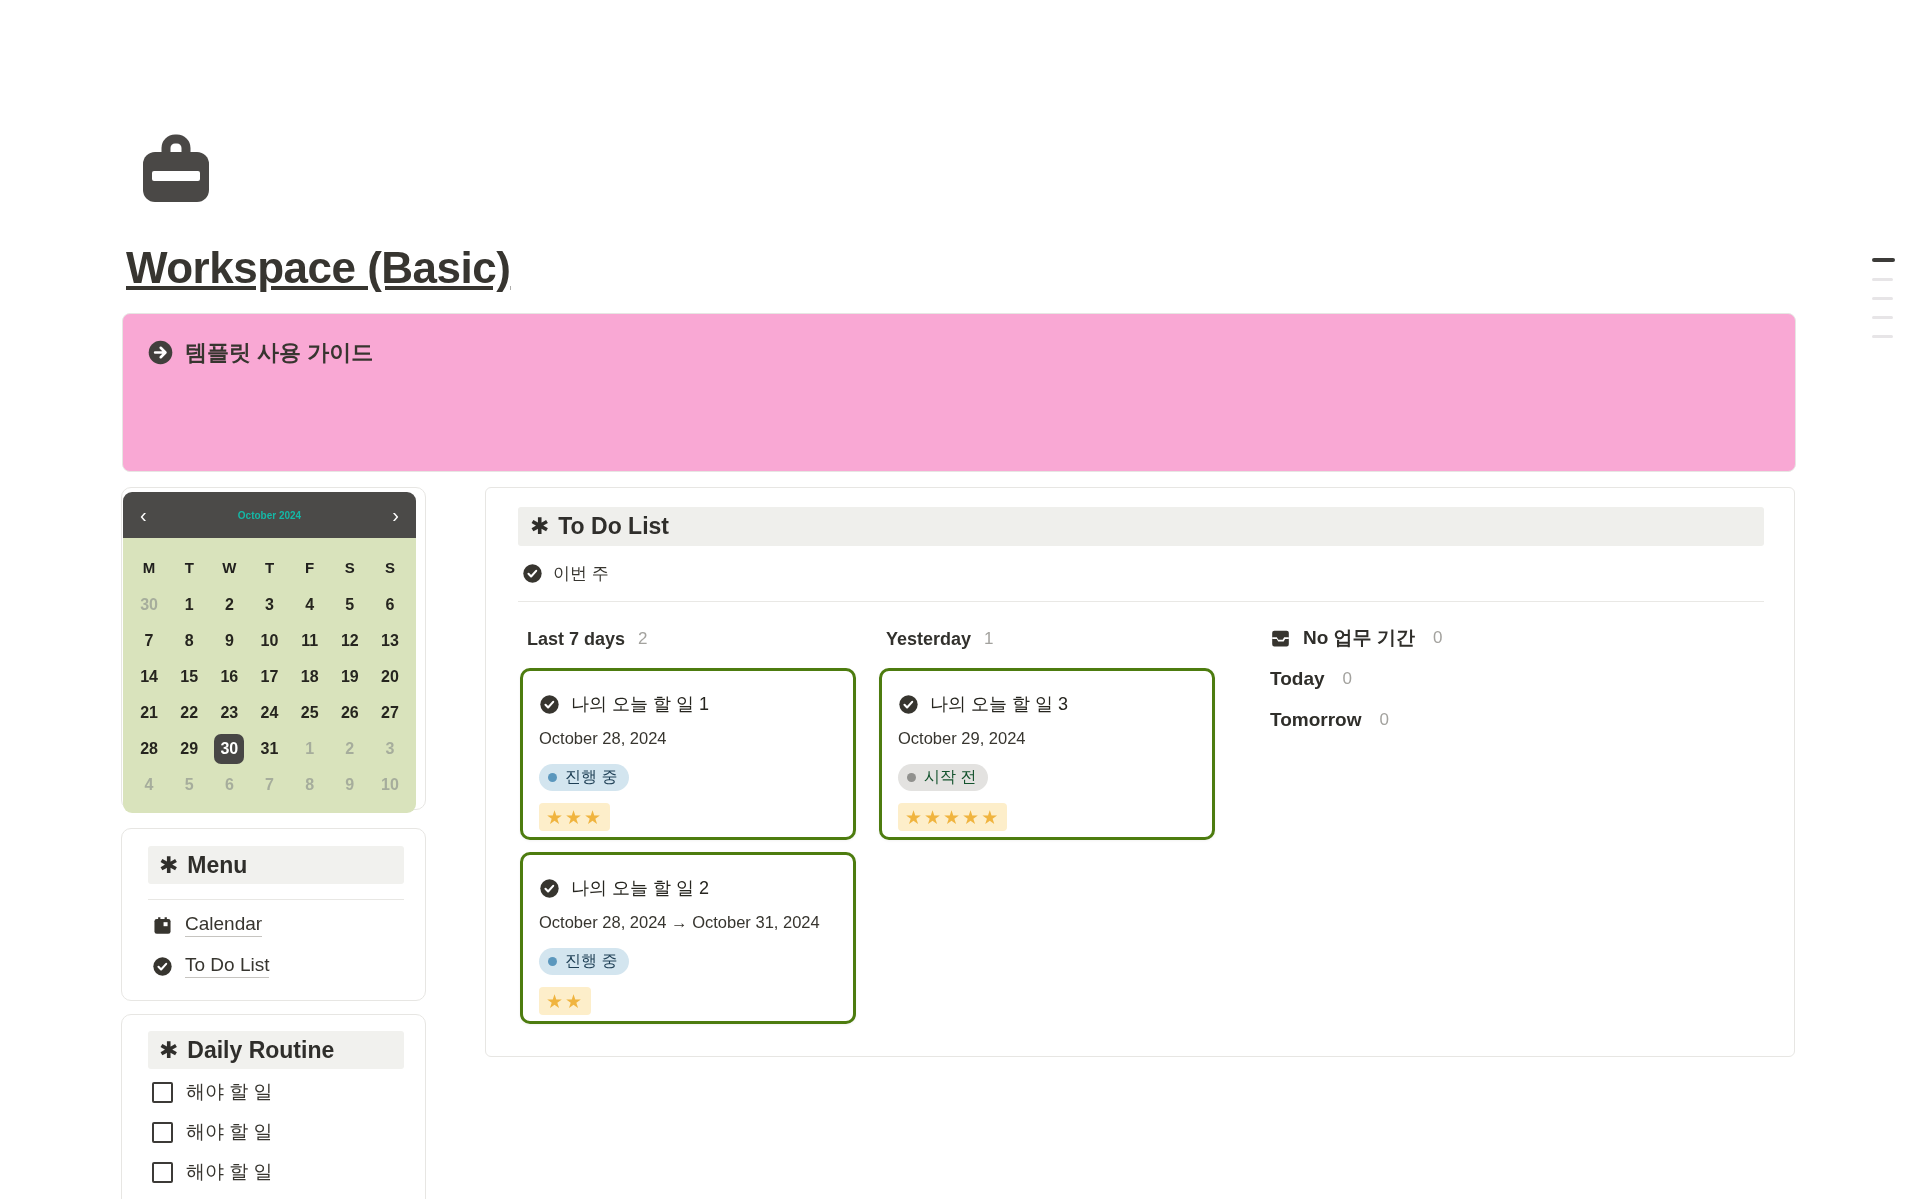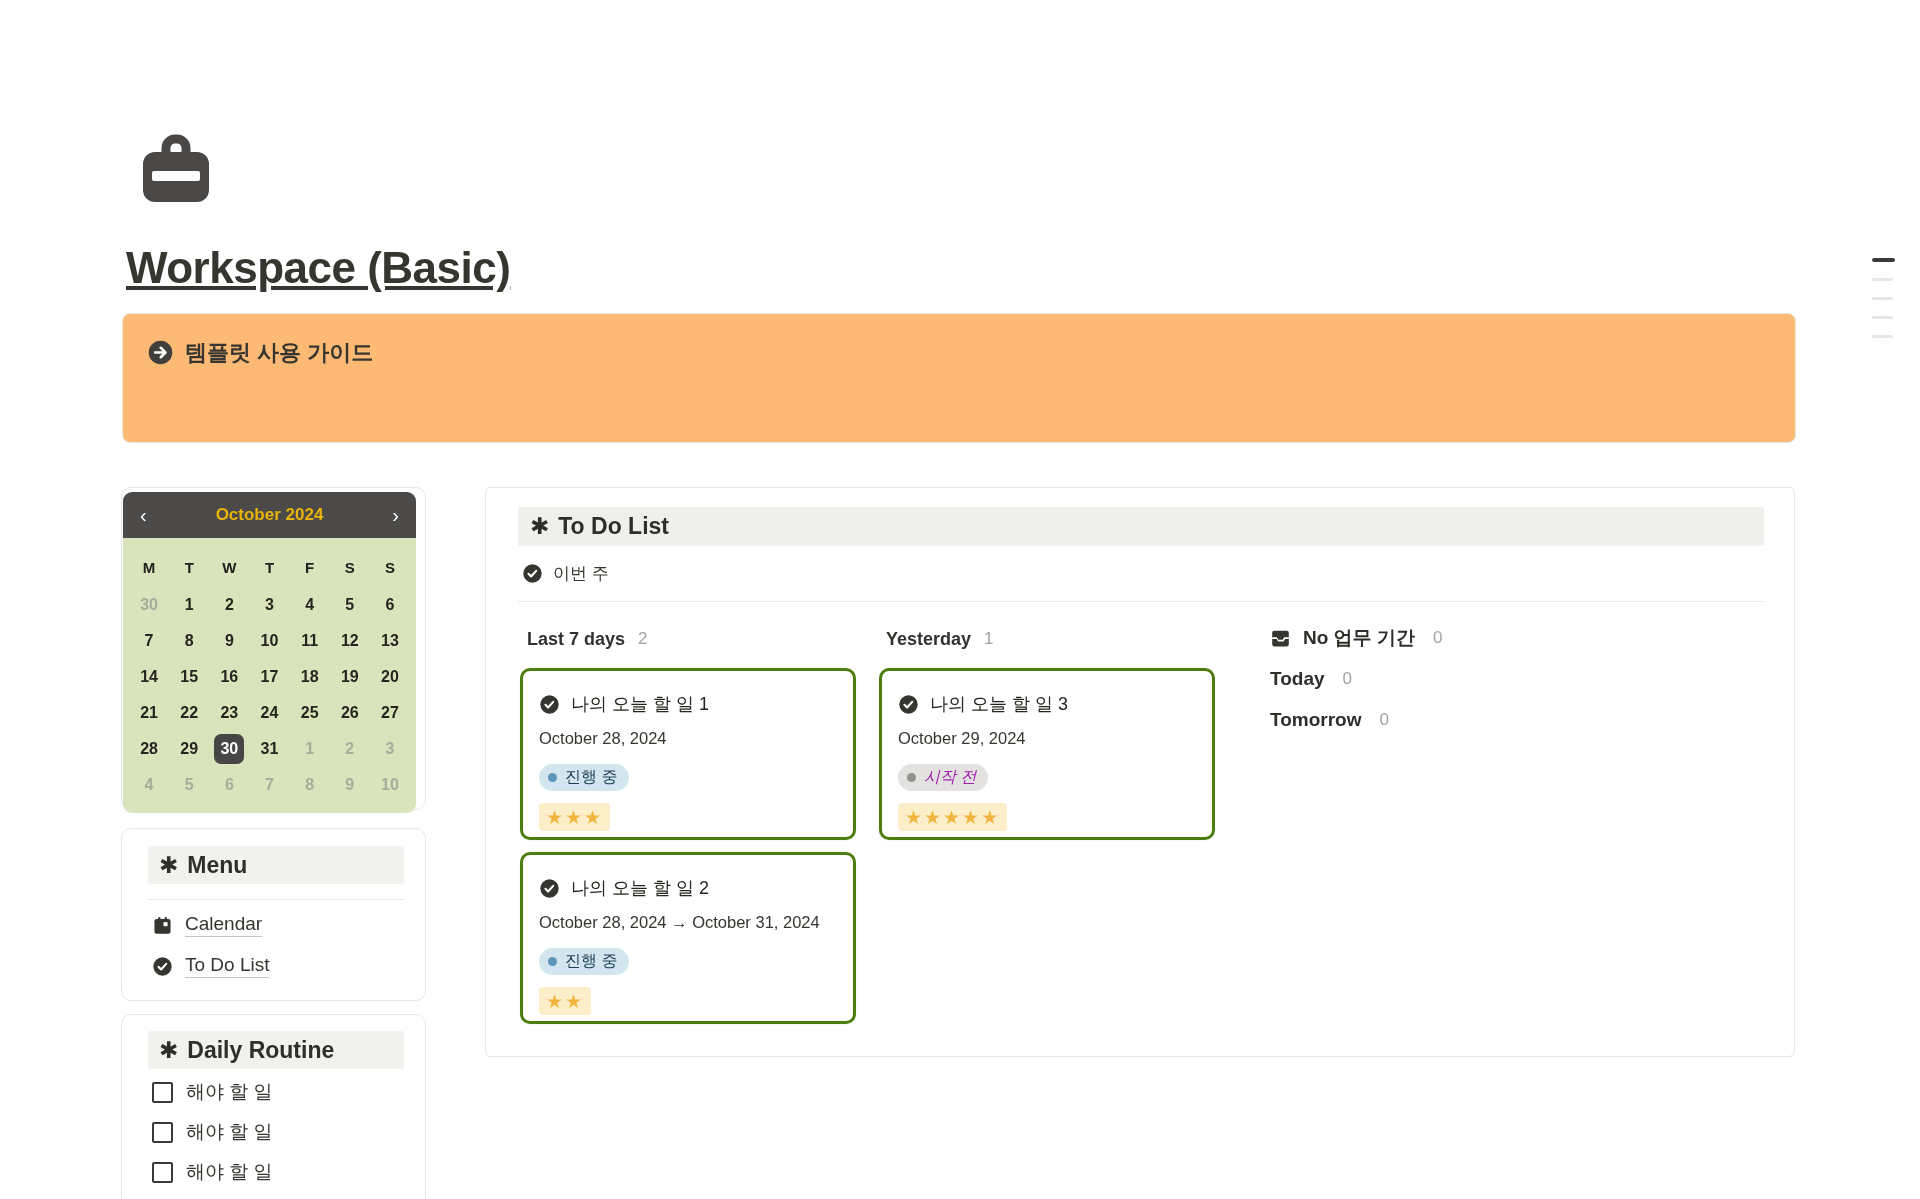--- a/index.html
+++ b/index.html
@@ -5,37 +5,37 @@
   * { margin:0; padding:0; box-sizing:border-box; }
   html,body { background:#fff; }
   body { font-family:"Liberation Sans","DejaVu Sans",sans-serif; color:#37352f; }
   .screen { position:relative; width:1920px; height:1199px; background:#ffffff; overflow:hidden; }
 
   
   .page-icon { position:absolute; left:138px; top:132px; width:76px; height:74px; }
   .page-title { position:absolute; left:126px; top:243px; font-size:44px; font-weight:700; color:#373530; letter-spacing:-0.5px;text-decoration:underline; }
 
   
-  .callout { position:absolute; left:122px; top:313px; width:1674px; height:130px;
-             border:1px solid #e7e6e3; border-radius:8px; background:#fdba74; }
+  .callout { position:absolute; left:122px; top:313px; width:1674px; height:159px;
+             border:1px solid #e7e6e3; border-radius:8px; background:#f9a8d4; }
   .callout-icon { position:absolute; left:24px; top:25px; width:27px; height:27px; }
   .callout-title { position:absolute; left:62px; top:24px; font-size:22px; font-weight:700; color:#37352f; }
   .callout-body { position:absolute; left:62px; top:66px; font-size:19px; line-height:32px; color:#6b6965; }
   .callout-link { border-bottom:1px solid #8f8d88; padding-bottom:1px; }
 
   
   .side-box { position:absolute; left:121px; width:305px; border:1px solid #e7e6e3; border-radius:10px; background:#fff; }
   .banner { background:#f1f1ee; border-radius:3px; font-weight:700; color:#2f2e2b; display:flex; align-items:center; gap:9px; padding-left:11px; }
   .ast { font-weight:700; }
 
   
   .cal-box { top:487px; height:323px; }
   .cal { position:absolute; left:1px; top:4px; width:293px; }
   .cal-header { height:46px; background:#4b4a48; border-radius:9px 9px 0 0; display:flex; align-items:center; justify-content:space-between; padding:0 17px; }
-  .cal-title { color:#eab308; font-size:17px; font-weight:700; }
+  .cal-title { color:#14b8a6; font-size:10px; font-weight:700; }
   .cal-nav { color:#fff; font-size:20px; line-height:1; cursor:default; }
   .cal-grid { background:#d9e3bc; border-radius:0 0 9px 9px; display:grid; grid-template-columns:repeat(7,1fr); padding:9px 6px 10px 6px; }
   .cal-dayhead { height:40px; display:flex; align-items:center; justify-content:center; font-size:15px; font-weight:700; color:#21201e; }
   .cal-cell { height:36px; display:flex; align-items:center; justify-content:center; font-size:16px; font-weight:600; color:#26251f; }
   .cal-cell.muted { color:#a6ad9c; }
   .cal-cell .sel { width:30px; height:30px; background:#474645; color:#fff; border-radius:7px; display:flex; align-items:center; justify-content:center; }
 
   
   .menu-box { top:828px; height:173px; }
   .menu-box .banner { position:absolute; left:26px; top:17px; width:256px; height:38px; font-size:23px; }
@@ -377,21 +377,21 @@
             <div class="card-title-row">
               <span class="ci">
                 <svg viewBox="0 0 24 24" width="21" height="21">
                   <circle cx="12" cy="12" r="10.5" fill="#37352f"></circle>
                   <path d="M7.4 12.4l3 3 5.8-6.4" stroke="#fff" stroke-width="2.4" fill="none" stroke-linecap="round" stroke-linejoin="round"></path>
                 </svg>
               </span>
               <span class="card-title">나의 오늘 할 일 3</span>
             </div>
             <div class="card-date">October 29, 2024</div>
-            <div><span class="pill" style="background: rgb(227, 226, 224); color: #a21caf; font-style: italic;">
+            <div><span class="pill" style="background: rgb(227, 226, 224); color: #14532d;">
                 <span class="pill-dot" style="background: rgb(145, 145, 142);"></span>
                 <span>시작 전</span>
               </span></div>
             <div class="stars-row"><span class="stars" style="background: rgb(253, 238, 202); color: rgb(240, 180, 63);">★★★★★</span></div>
           </div>
         </div>
         <div class="hidden-col">
           <div class="hg-items">
             <div class="hg-item">
               <span class="hi">

